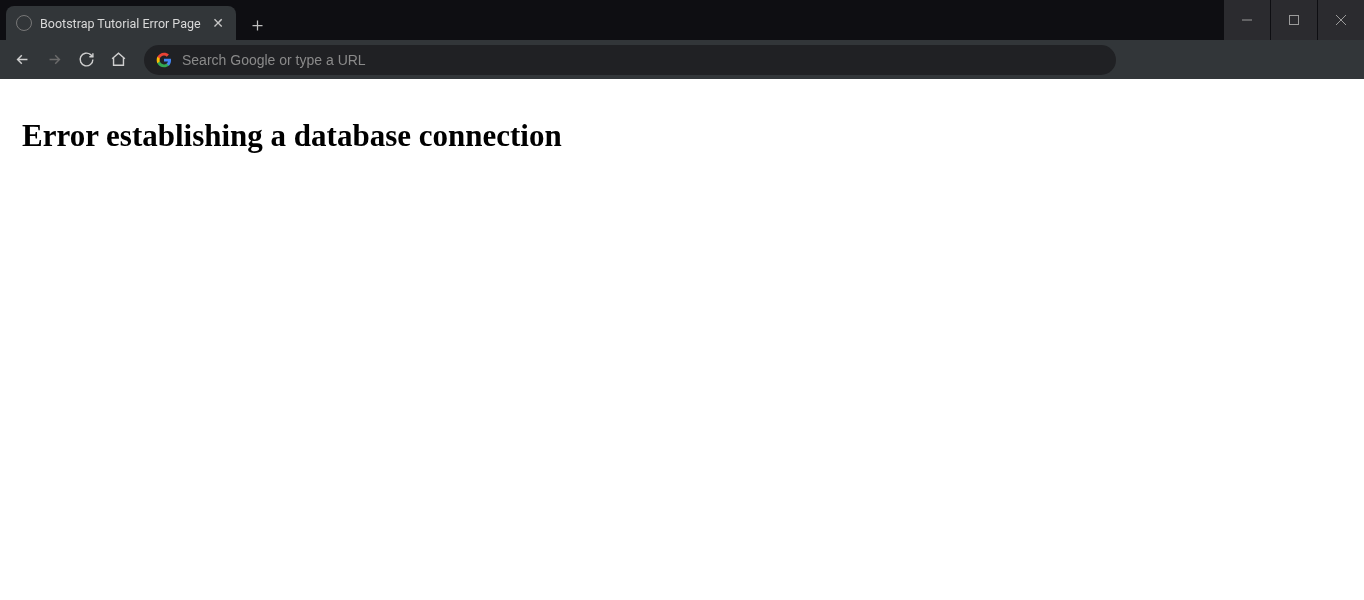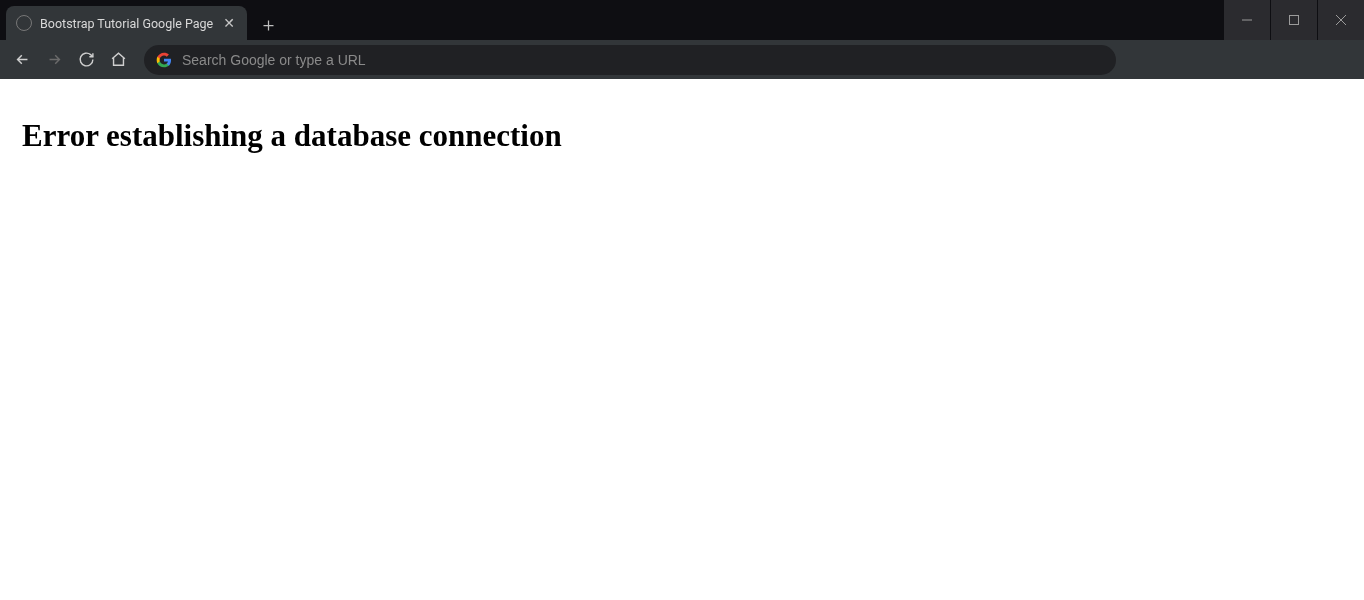--- a/index.html
+++ b/index.html
@@ -133,21 +133,21 @@
       font-size: 31px;
       color: #000;
     }
   </style>
 </head>
 <body>
 
 <div class="titlebar">
   <div class="tab">
     <span class="tab-favicon"></span>
-    <span class="tab-title">Bootstrap Tutorial Google Page</span>
+    <span class="tab-title">Bootstrap Tutorial Error Page</span>
     <span class="tab-close">✕</span>
   </div>
   <div class="new-tab">
     <svg viewBox="0 0 24 24" width="15" height="15" fill="none" stroke="currentColor" stroke-width="2">
         <path d="M12 4v16M4 12h16"></path>
       </svg>
   </div>
   <div class="window-controls">
     <div class="win-btn">
       <svg viewBox="0 0 12 12" stroke="currentColor" stroke-width="1">

